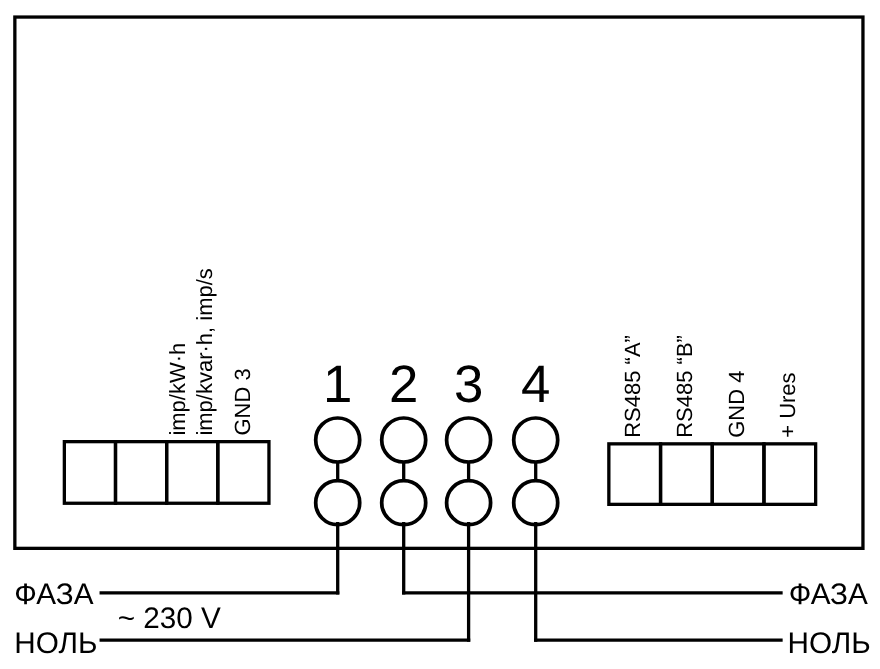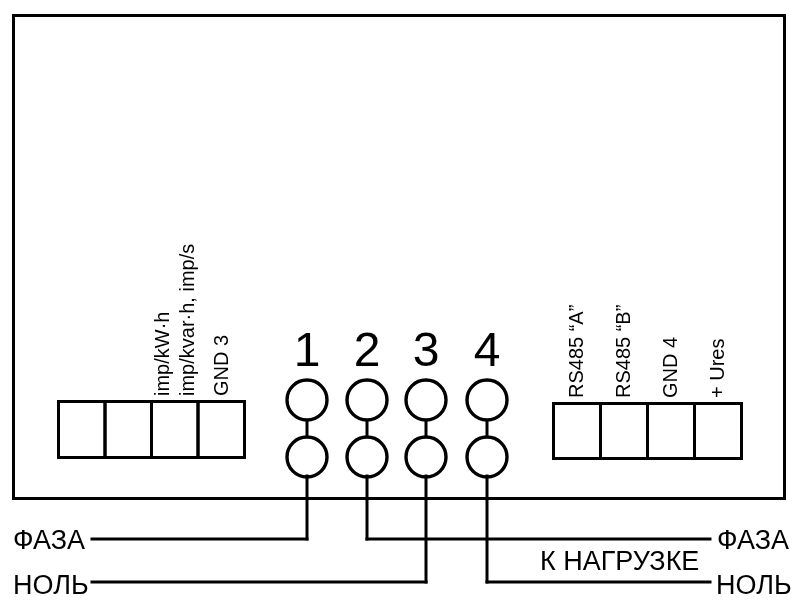--- a/index.html
+++ b/index.html
@@ -103,18 +103,18 @@
   <div class="vlabel" style="left:198px; top:374px;">imp/kvar·h, imp/s</div>
   <div class="vlabel" style="left:232px; top:374px;">GND 3</div>
 
   <div class="vlabel" style="left:587px; top:376px;">RS485 “A”</div>
   <div class="vlabel" style="left:634px; top:376px;">RS485 “B”</div>
   <div class="vlabel" style="left:681px; top:376px;">GND 4</div>
   <div class="vlabel" style="left:728px; top:376px;">+ Ures</div>
 
   <div class="blabel" style="left:13px;  top:527px;">ФАЗА</div>
   <div class="blabel" style="left:13px;  top:572px;">НОЛЬ</div>
+  <div class="blabel" style="left:107px; top:549px;">~ 230 V</div>
 
-  <div class="blabel" style="left:540px; top:548px;">К НАГРУЗКЕ</div>
   <div class="blabel" style="left:717px; top:527px;">ФАЗА</div>
   <div class="blabel" style="left:716px; top:572px;">НОЛЬ</div>
 
 </div>
 
 </body></html>

